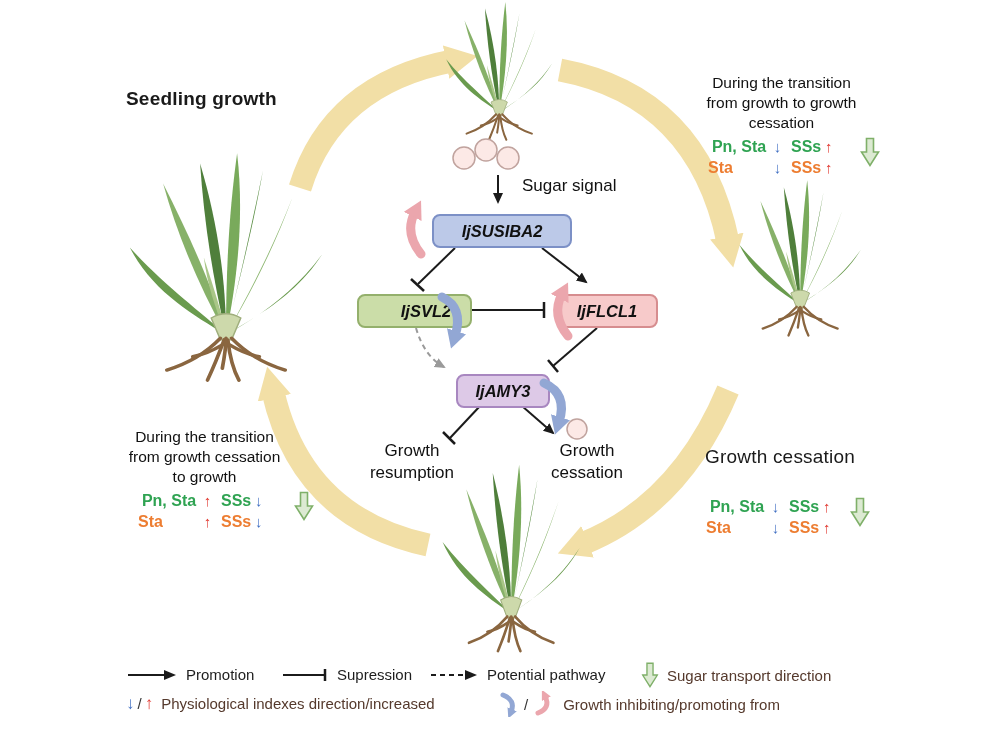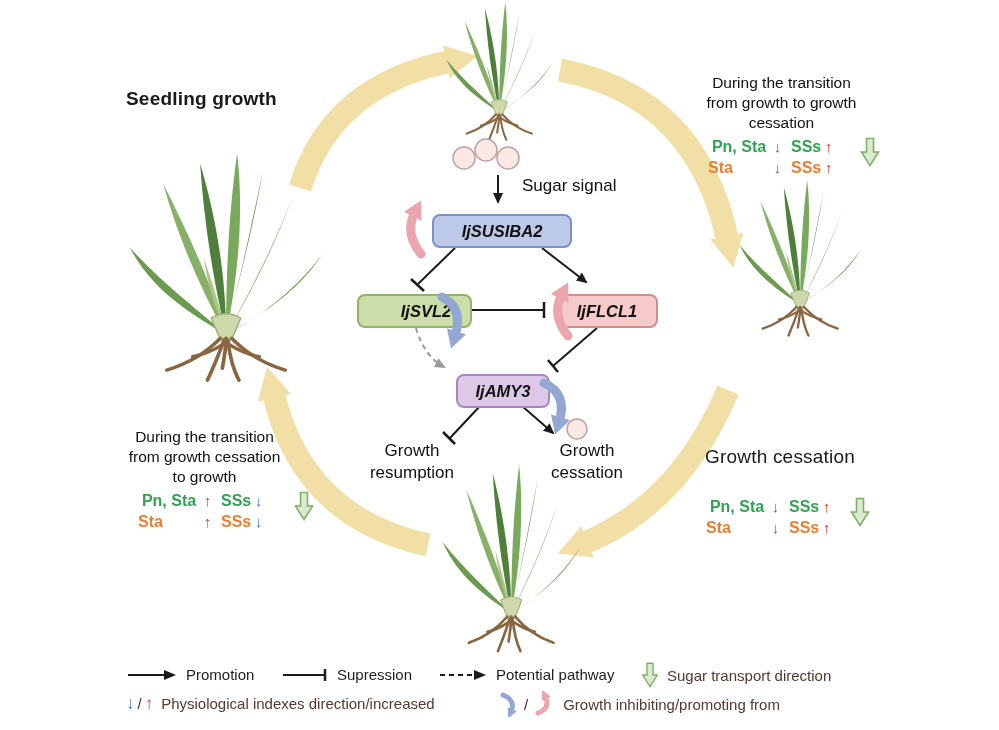--- a/index.html
+++ b/index.html
@@ -241,21 +241,21 @@
   </div>
 
   <div class="legend-item" style="left:281px;top:666px;">
     <svg width="48" height="14" viewBox="0 0 48 14">
       <path d="M2 7 L44 7" stroke="#1b1b1b" stroke-width="2" fill="none"></path>
       <path d="M44 1 L44 13" stroke="#1b1b1b" stroke-width="2.5" fill="none"></path>
     </svg>
     <span class="lbl">Supression</span>
   </div>
 
-  <div class="legend-item" style="left:438px;top:666px;">
+  <div class="legend-item" style="left:429px;top:666px;">
     <svg width="50" height="14" viewBox="0 0 50 14">
       <path d="M2 7 L37 7" stroke="#1b1b1b" stroke-width="2" stroke-dasharray="5 4" fill="none"></path>
       <path d="M36 2 L48 7 L36 12 Z" fill="#1b1b1b"></path>
     </svg>
     <span class="lbl">Potential pathway</span>
   </div>
 
   <div class="legend-item" style="left:641px;top:662px;">
     <svg width="18" height="26" viewBox="0 0 20 30">
       <use href="#garrow" width="20" height="30"></use>

